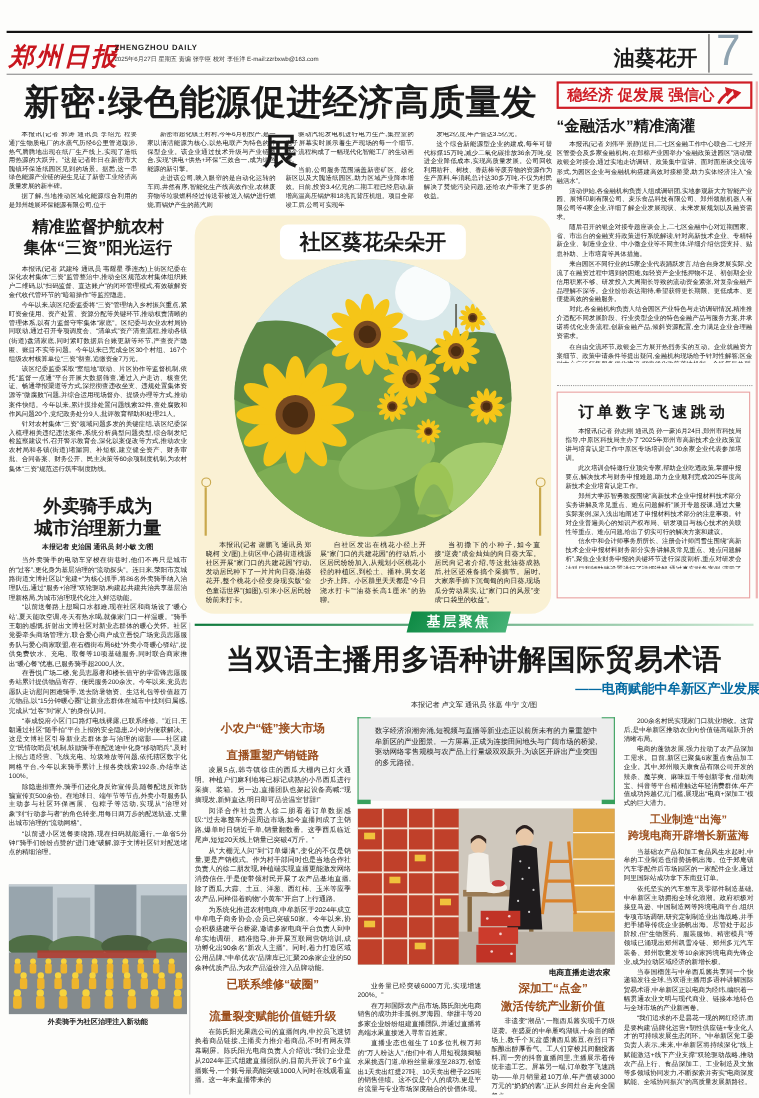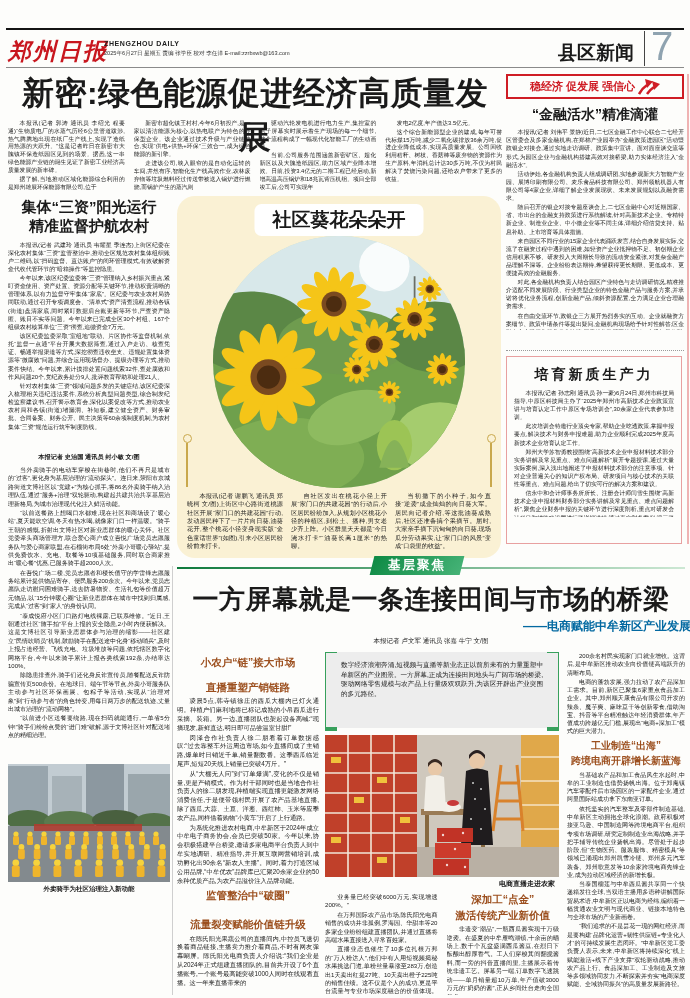--- a/index.html
+++ b/index.html
@@ -19,23 +19,23 @@
   #mh-page{left:651px;top:24px;font-size:40px;color:#8fa3b0;font-weight:400;}
   #mh-rule{left:6px;top:67px;width:678px;height:1px;background:#8a8a8a;}
 
   
   #lead-hl{left:8px;top:72px;width:494px;font-size:32px;font-weight:800;text-align:center;letter-spacing:.5px;}
   #lead-body{left:8px;top:120px;width:494px;height:78px;display:flex;gap:9px;}
   #lead-body .col{flex:1;font-size:5.8px;line-height:1.35;overflow:hidden;text-align:justify;}
 
   
   #banner{left:506px;top:74px;width:178px;height:25px;border:2px solid #cf1d25;box-sizing:border-box;
-    display:flex;align-items:center;justify-content:center;gap:3px;color:#cf1d25;font-weight:800;font-size:11px;}
+    display:flex;align-items:center;justify-content:center;gap:3px;color:#cf1d25;font-weight:800;font-size:14px;}
   #fin{left:506px;top:105px;width:178px;}
-  #fin .hl{font-size:14px;font-weight:800;line-height:1.3;text-align:center;}
+  #fin .hl{font-size:14px;font-weight:800;line-height:1.3;}
   #fin .bd{margin-top:5px;height:202px;font-size:5.8px;line-height:1.4;overflow:hidden;text-align:justify;}
   #dotline{left:506px;top:350px;width:178px;border-top:1px dotted #9a9a9a;height:0;}
   #policy{left:506px;top:356px;width:176px;height:188px;border:1px solid #e8a0a0;box-sizing:border-box;padding:8px 7px 4px;}
   #policy .hl{font-size:14px;font-weight:800;letter-spacing:3px;text-align:center;line-height:1.35;}
   #policy .bd{margin-top:5px;height:128px;font-size:5.8px;line-height:1.4;overflow:hidden;text-align:justify;}
   #rail-line{left:687px;top:74px;width:2px;height:470px;background:#efb3b3;}
 
   
   #sup{left:8px;top:198px;width:162px;}
   #sup .hl{font-size:15px;font-weight:800;text-align:center;line-height:1.25;}
@@ -87,21 +87,21 @@
   #mid-sub .m{flex:1;font-size:6.1px;line-height:1.38;text-align:justify;overflow:hidden;}
   #col-rule{left:172px;top:566px;width:1px;height:429px;background:#cfcfcf;}
 </style>
 </head>
 <body>
 
 <div class="abs" id="top-rule"></div>
 <div class="abs" id="logo">郑州日报</div>
 <div class="abs" id="mh-en">ZHENGZHOU DAILY</div>
 <div class="abs" id="mh-date">2025年6月27日 星期五 责编 张学臣 校对 李任洋 E-mail:zzrbxwb@163.com</div>
-<div class="abs" id="mh-section">县区新闻</div>
+<div class="abs" id="mh-section">油葵花开</div>
 <div class="abs" id="mh-div"></div>
 <div class="abs" id="mh-page">7</div>
 <div class="abs" id="mh-rule"></div>
 
 <div class="abs" id="lead-hl">新密:绿色能源促进经济高质量发展</div>
 <div class="abs" id="lead-body">
   <div class="col jt">
       <p>本报讯(记者 郭涛 通讯员 李绍光 程要通)“生物质电厂的水蒸气历经6公里管道跋涉,热气腾腾地出现在纸厂生产线上,实现了造纸用热源的大跃升。”这是记者昨日在新密市大隗镇环保造纸园区见到的场景。据悉,这一串绿色能源产业链的诞生见证了新密工业经济高质量发展的新丰碑。</p>
       <p>据了解,当地推动区域化能源综合利用的是郑州雄展环保能源有限公司,位于</p>
     </div>
@@ -134,42 +134,44 @@
       <p>本报讯(记者 刘伟平 景静)近日,二七区金融工作中心联合二七经开区管委会及多家金融机构,在郑棉产业园举办“金融政策进园区”活动暨政银企对接会,通过实地走访调研、政策集中宣讲、面对面座谈交流等形式,为园区企业与金融机构搭建高效对接桥梁,助力实体经济注入“金融活水”。</p>
       <p>活动伊始,各金融机构负责人组成调研团,实地参观新大方智能产业园、展博印刷有限公司、麦乐食品科技有限公司、郑州领航机器人有限公司等4家企业,详细了解企业发展现状、未来发展规划以及融资需求。</p>
       <p>随后召开的银企对接专题座谈会上,二七区金融中心对近期国家、省、市出台的金融支持政策进行系统解读,针对高新技术企业、专精特新企业、制造业企业、中小微企业等不同主体,详细介绍信贷支持、贴息补助、上市培育等具体措施。</p>
       <p>来自园区不同行业的15家企业代表踊跃发言,结合自身发展实际,交流了在融资过程中遇到的困难,如轻资产企业抵押物不足、初创期企业信用积累不够、研发投入大周期长导致的流动资金紧张,对复杂金融产品理解不深等。企业纷纷表达期待,希望获得更长期限、更低成本、更便捷高效的金融服务。</p>
       <p>对此,各金融机构负责人结合园区产业特色与走访调研情况,精准推介适配不同发展阶段、行业类型企业的特色金融产品与服务方案,并承诺将优化业务流程,创新金融产品,倾斜资源配置,全力满足企业合理融资需求。</p>
       <p>在自由交流环节,政银企三方展开热烈务实的互动。企业就融资方案细节、政策申请条件等提出疑问,金融机构现场给予针对性解答;区金融中心广泛征集服务优化建议,探索优化政策落地机制。会场气氛热烈,沟通高效,现场初步达成多项合作意向,拟授信金额9700万元。</p>
     </div>
 </div>
 <div class="abs" id="dotline"></div>
 <div class="abs" id="policy">
-  <div class="hl">培育新质生产力</div>
+  <div class="hl">订单数字飞速跳动</div>
   <div class="bd">
       <p>本报讯(记者 孙志刚 通讯员 孙一豪)6月24日,郑州市科技局指导,中原区科技局主办了“2025年郑州市高新技术企业政策宣讲与培育认定工作中原区专场培训会”,30余家企业代表参加培训。</p>
       <p>此次培训会特邀行业顶尖专家,帮助企业吃透政策,掌握申报要点,解决技术与财务申报难题,助力企业顺利完成2025年度高新技术企业培育认定工作。</p>
       <p>郑州大学苏智勇教授围绕“高新技术企业申报材料技术部分实务讲解及常见重点、难点问题解析”展开专题授课,通过大量实际案例,深入浅出地阐述了申报材料技术部分的注意事项。针对企业普遍关心的知识产权布局、研发项目与核心技术的关联性等重点、难点问题,给出了切实可行的解决方案和建议。</p>
       <p>信永中和会计师事务所所长、注册会计师闫雪生围绕“高新技术企业申报材料财务部分实务讲解及常见重点、难点问题解析”,聚焦企业财务申报的关键环节进行深度剖析,重点对研发会计科目和辅助账设置进行了详细讲解,通过真实财务案例,演示了研发费用在不同会计科目间的正确划分方法,以及辅助账从设立、记录到核查的全流程操作要点。</p>
     </div>
 </div>
 <div class="abs" id="rail-line"></div>
 
 <div class="abs" id="sup">
+  <div class="hl">精准监督护航农村</div>
   <div class="hl">集体“三资”阳光运行</div>
-  <div class="hl">精准监督护航农村</div>
   <div class="bd">
       <p>本报讯(记者 武建玲 通讯员 韦耀星 季连杰)上街区纪委在深化农村集体“三资”监管整治中,推动全区规范农村集体组织账户二维码,以“扫码监督、直达账户”的闭环管理模式,有效破解资金代收代管环节的“暗箱操作”等监控隐患。</p>
       <p>今年以来,该区纪委监委将“三资”管理纳入乡村振兴重点,紧盯资金使用、资产处置、资源分配等关键环节,推动权责清晰的管理体系,以有力监督守牢集体“家底”。区纪委与农业农村局协同联动,通过召开专项调度会、“清单式”资产清查流程,推动各镇(街道)盘清家底,同时紧盯数据后台账更新等环节,严查资产隐匿、账目不实等问题。今年以来已完成全区30个村组、167个组级农村核算单位“三资”彻查,追缴资金7万元。</p>
       <p>该区纪委监委采取“室组地”联动、片区协作等监督机制,依托“监督一点通”平台开展大数据筛查,通过入户走访、核查凭证、畅通举报渠道等方式,深挖彻查违收坐支、违规处置集体资源等“微腐败”问题,并综合运用现场督办、提级办理等方式,推动案件快结。今年以来,累计摸排处置问题线索32件,查处腐败和作风问题20个,党纪政务处分9人,批评教育帮助和处理21人。</p>
       <p>针对农村集体“三资”领域问题多发的关键症结,该区纪委深入梳理相关违纪违法案件,系统分析典型问题类型,综合制发纪检监察建议书,召开警示教育会,深化以案促改等方式,推动农业农村局和各镇(街道)堵漏洞、补短板,建立健全资产、财务审批、合同备案、财务公开、民主决策等60余项制度机制,为农村集体“三资”规范运行筑牢制度防线。</p>
     </div>
 </div>
 
 <div class="abs" id="rid">
+  <div class="hl">外卖骑手成为</div>
+  <div class="hl">城市治理新力量</div>
   <div class="by">本报记者 史治国 通讯员 封小敏 文/图</div>
   <div class="bd">
       <p>当外卖骑手的电动车穿梭在街巷时,他们不再只是城市的“过客”,更化身为基层治理的“流动探头”。连日来,荥阳市京城路街道文博社区以“党建+”为核心抓手,将86名外卖骑手纳入治理队伍,通过“服务+治理”双轮驱动,构建起共建共治共享基层治理新格局,为城市治理现代化注入鲜活动能。</p>
       <p>“以前送餐路上想喝口水都难,现在社区和商场设了‘暖心站’,夏天能吹空调,冬天有热水喝,就像家门口一样温暖。”骑手王朝的感慨,折射出文博社区对新业态群体的暖心关怀。社区党委牵头商场管理方,联合爱心商户成立吾悦广场党员志愿服务队与爱心商家联盟,在石榴街布局6处“外卖小哥暖心驿站”,提供免费饮水、充电、取餐等10项基础服务,同时联合商家推出“暖心餐”优惠,已服务骑手超2000人次。</p>
       <p>在吾悦广场二楼,党员志愿者和楼长值守的学雷锋志愿服务站累计提供物品寄存、便民服务200余次。今年以来,党员志愿队走访慰问困难骑手,送去防暑物资、生活礼包等价值超万元物品,以“15分钟暖心圈”让新业态群体在城市中找到归属感,完成从“过客”到“家人”的身份认同。</p>
       <p>“泰成悦府小区门口路灯电线裸露,已联系维修。”近日,王朝通过社区“随手拍”平台上报的安全隐患,2小时内便获解决。这是文博社区引导新业态群体参与治理的缩影——社区建立“民情吹哨员”机制,鼓励骑手在配送途中化身“移动哨兵”,及时上报占道经营、飞线充电、垃圾堆放等问题,依托辖区数字化网格平台,今年以来骑手累计上报各类线索192条,办结率达100%。</p>
       <p>除隐患排查外,骑手们还化身反诈宣传员,随餐配送反诈防骗宣传页500余份。在地球日、端午节等节点,外卖小哥服务队主动参与社区环保画展、包粽子等活动,实现从“治理对象”到“行动参与者”的角色转变,用每日两万步的配送轨迹,丈量出城市治理的“流动网格”。</p>
       <p>“以前进小区送餐要绕路,现在扫码就能通行,一单省5分钟!”骑手们纷纷点赞的“进门难”破解,源于文博社区针对配送堵点的精细治理。</p>
     </div>
   <div class="photo">
@@ -296,35 +298,35 @@
         <p>当初撒下的小种子,如今直接“逆袭”成金灿灿的向日葵大军。居民向记者介绍,等这批油葵成熟后,社区还准备搞个采摘节。届时,大家亲手摘下沉甸甸的向日葵,现场瓜分劳动果实,让“家门口的风景”变成“口袋里的收益”。</p>
       </div>
   </div>
 </div>
 
 <div class="abs" id="col-rule"></div>
 <div class="abs" id="gr-rule"></div>
 <div class="abs" id="gr-ribbon">
   <span>基层聚焦</span>
 </div>
-<div class="abs" id="gr-hl">一方屏幕就是一条连接田间与市场的桥梁</div>
+<div class="abs" id="gr-hl">当双语主播用多语种讲解国际贸易术语</div>
 <div class="abs" id="gr-sub">——电商赋能中牟新区产业发展</div>
 <div class="abs" id="gr-by">本报记者 卢文军 通讯员 张嘉 牛宁 文/图</div>
 
 <div class="abs" id="gr-cols">
   <div class="gcol" id="gc-left">
     <div class="subhead">小农户“链”接大市场</div>
     <div class="subhead" style="margin-top:12px">直播重塑产销链路</div>
     <div>
         <p>凌晨5点,韩寺镇徐庄的西瓜大棚内已灯火通明。种植户们麻利地将已标记成熟的小吊西瓜进行采摘、装箱。另一边,直播团队也架起设备高喊:“现摘现发,新鲜直达,明日即可品尝温室甘甜!”</p>
         <p>闵泽合作社负责人徐二朋看着订单数据感叹:“过去靠整车外运周边市场,如今直播间成了主销路,爆单时日销近千单,销量翻数番。这季西瓜临近尾声,短短20天线上销量已突破4万斤。”</p>
         <p>从“大棚无人问”到“订单爆满”,变化的不仅是销量,更是产销模式。作为村干部同时也是当地合作社负责人的徐二朋发现,种植端实现直播更能激发网络消费信任,于是便带领村民开展了农产品基地直播,除了西瓜,大蒜、土豆、洋葱、西红柿、玉米等应季农产品,同样借着购物“小黄车”开启了上行通路。</p>
         <p>为系统化推进农村电商,中牟新区于2024年成立中牟电子商务协会,会员已突破50家。今年以来,协会积极搭建平台桥梁,邀请多家电商平台负责人到中牟实地调研、精准指导,并开展互联网营销培训,成功孵化出90余名“新农人主播”。同时,着力打造区域公用品牌,“中牟优农”品牌库已汇聚20余家企业的50余种优质产品,为农产品溢价注入品牌动能。</p>
       </div>
-    <div class="subhead">监管整治中“破圈”</div>
+    <div class="subhead">已联系维修“破圈”</div>
     <div class="subhead" style="margin-top:16px">流量裂变赋能价值链升级</div>
     <div>
         <p>在陈氏阳光果蔬公司的直播间内,中控员飞速切换着商品链接,主播卖力推介着商品,不时有网友弹幕唰屏。陈氏阳光电商负责人介绍说:“我们企业是从2024年正式组建直播团队的,目前共开设了6个直播账号,一个账号最高能突破1000人同时在线观看直播。这一年来直播带来的</p>
       </div>
   </div>
 
   <div class="gcol" id="gc-right">
     <div>
         <p>200余名村民实现家门口就业增收。这背后,是中牟新区推动农业向价值链高端跃升的清晰布局。</p>
         <p>电商的蓬勃发展,强力拉动了农产品深加工需求。目前,新区已聚集6家重点食品加工企业。其中,郑州顺天康食品有限公司开发的辣条、魔芋爽、麻味豆干等创新零食,借助淘宝、抖音等平台精准触达年轻消费群体,年产值成功跨越亿元门槛,展现出“电商+深加工”模式的巨大潜力。</p>

